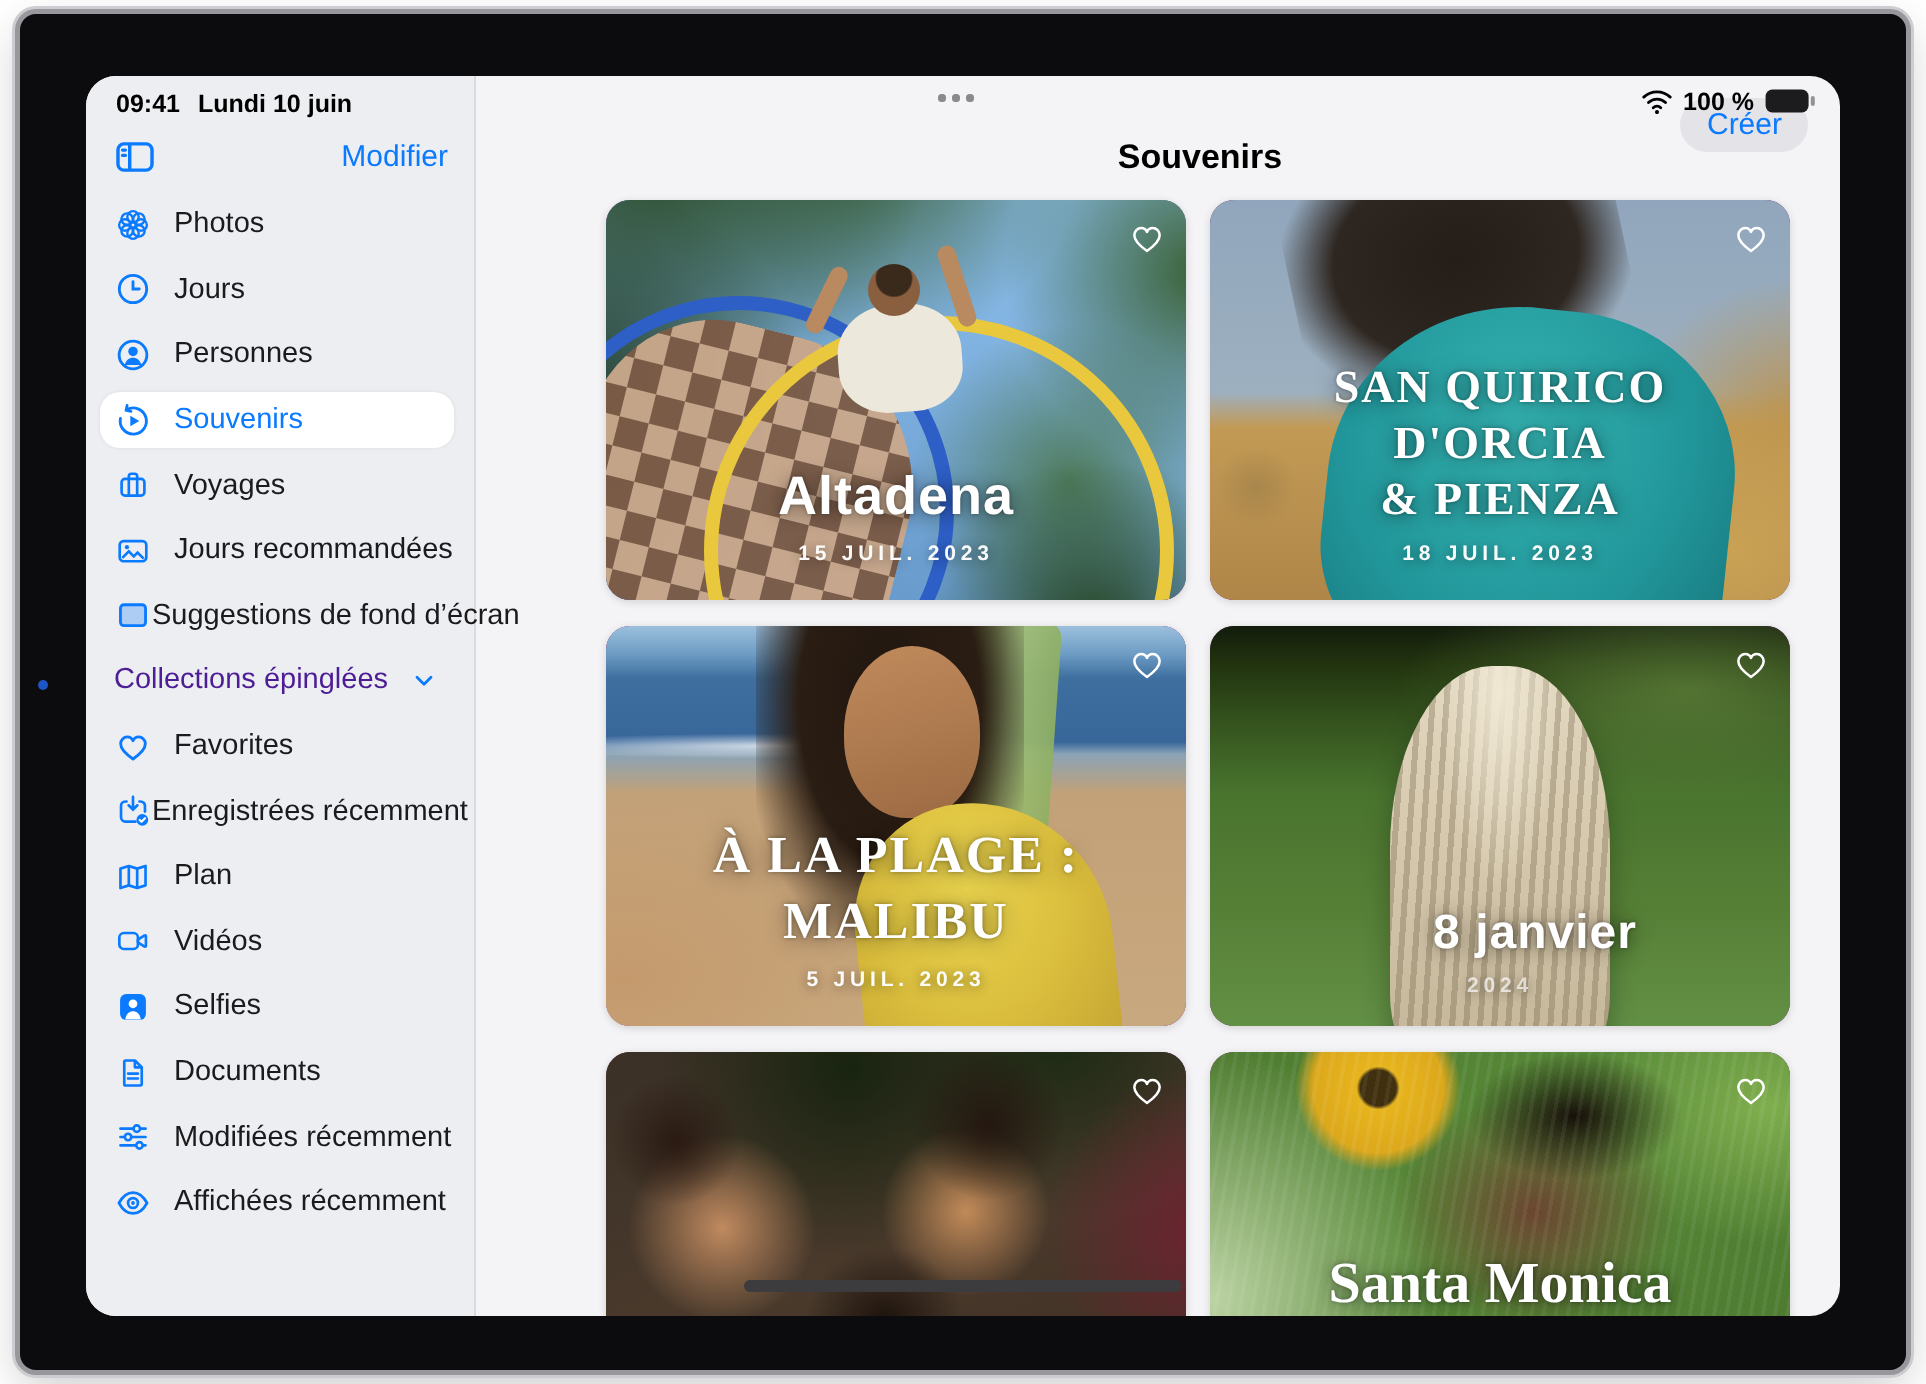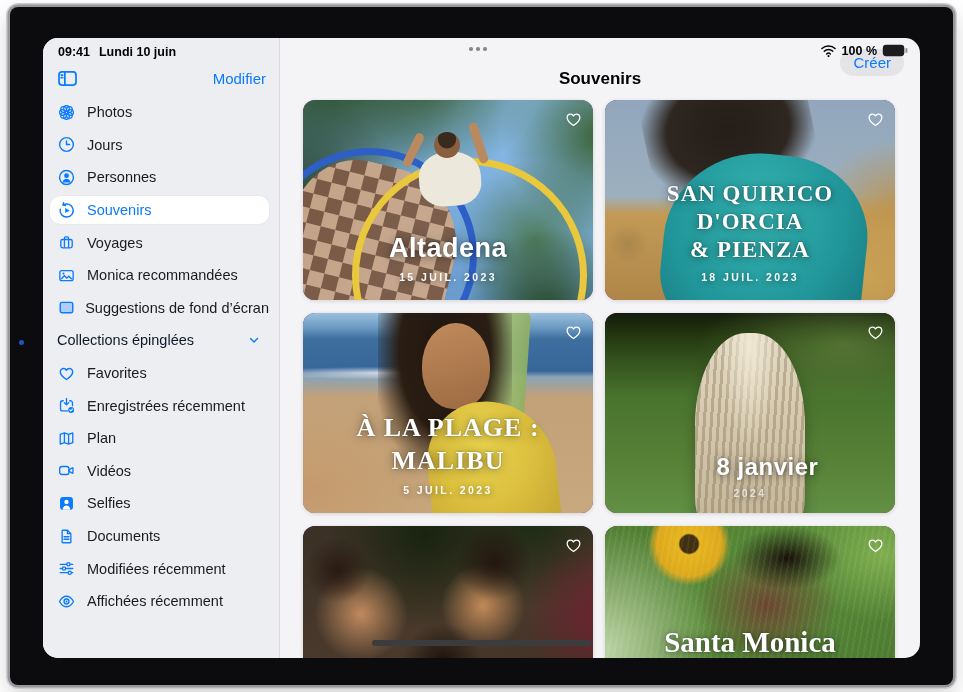--- a/index.html
+++ b/index.html
@@ -17,34 +17,34 @@
 
   
   .status-left { position:absolute; left:15px; top:7px; z-index:20; display:flex;
                  align-items:center; gap:9px; color:#000; font-size:12.5px; }
   .st-time { font-weight:700; }
   .st-date { font-weight:600; }
   .status-right { position:absolute; right:12px; top:6px; z-index:20; display:flex;
                   align-items:flex-start; gap:5px; color:#000; font-size:12.5px; font-weight:600; }
 
   
-  .sidebar { position:absolute; left:0; top:0; bottom:0; width:237px;
+  .sidebar { position:absolute; left:0; top:0; bottom:0; width:195px;
              background:#edeef2; border-right:1px solid #dadade; z-index:10; }
   .sb-toggle { position:absolute; left:13px; top:29px; cursor:pointer; }
   .sb-edit { position:absolute; right:13px; top:32px; color:#0a7aff; font-size:15px; cursor:pointer; }
   .sb-list { position:absolute; top:58px; left:0; right:0; }
   .sb-row { height:32.6px; display:flex; align-items:center; padding:0 10px 0 14px;
             position:relative; cursor:pointer; }
   .sb-row .ic { width:30px; display:flex; align-items:center; z-index:1; }
   .sb-row .lbl { font-size:14.5px; color:#1b1b1d; z-index:1; white-space:nowrap; }
   .sb-row.selected::before { content:''; position:absolute; left:7px; right:10px;
             top:2px; bottom:2px; background:#fff; border-radius:10px;
             box-shadow:0 0 2px rgba(0,0,0,.07); }
   .sb-row.selected .lbl { color:#0a7aff; }
-  .sb-section .lbl { color:#0f172a; }
+  .sb-section .lbl { color:#4c1d95; }
   .sb-section .chev { margin-left:auto; padding-right:8px; display:flex; }
 
   
   .drag-dots { position:absolute; left:426px; top:9px; z-index:20; display:flex; gap:3.5px; cursor:grab; }
   .drag-dots i { width:3.5px; height:3.5px; border-radius:50%; background:#8a8a8e; }
   .main-title { position:absolute; left:237px; top:31px; width:640px; text-align:center;
                 font-size:17px; font-weight:700; color:#000; z-index:5; }
   .create-btn { position:absolute; right:16px; top:11px; height:27px; padding:0 13px;
                 border:none; border-radius:14px; background:#e3e3e8; color:#0a7aff;
                 font-size:15px; font-family:inherit; display:flex; align-items:center;
@@ -290,21 +290,21 @@
         <div class="sb-row">
           <span class="ic">
             <svg width="19" height="19" viewBox="0 0 20 20">
                 <g fill="none" stroke="#0a7aff" stroke-width="1.4">
                   <rect x="3" y="4.8" width="14" height="10.6" rx="2"></rect>
                   <path d="M4.4 13.6l3.4-3.4 2.6 2.6 2-2 3.2 3.2"></path>
                 </g>
                 <circle cx="6.8" cy="8" r="1.1" fill="#0a7aff"></circle>
               </svg>
           </span>
-          <span class="lbl">Monica recommandées</span>
+          <span class="lbl">Jours recommandées</span>
         </div>
 
         <div class="sb-row">
           <span class="ic">
             <svg width="19" height="19" viewBox="0 0 20 20">
                 <rect x="3.4" y="4.6" width="13.2" height="11" rx="1.8" fill="rgba(10,122,255,.28)" stroke="#0a7aff" stroke-width="1.5"></rect>
               </svg>
           </span>
           <span class="lbl">Suggestions de fond d’écran</span>
         </div>

